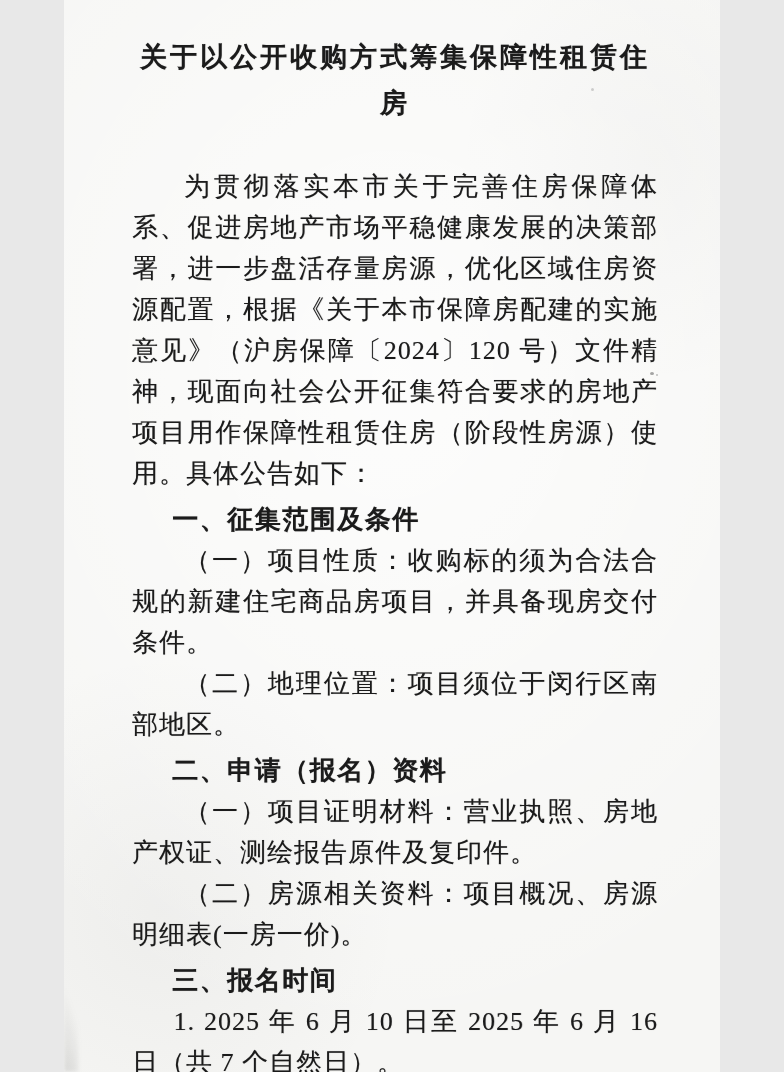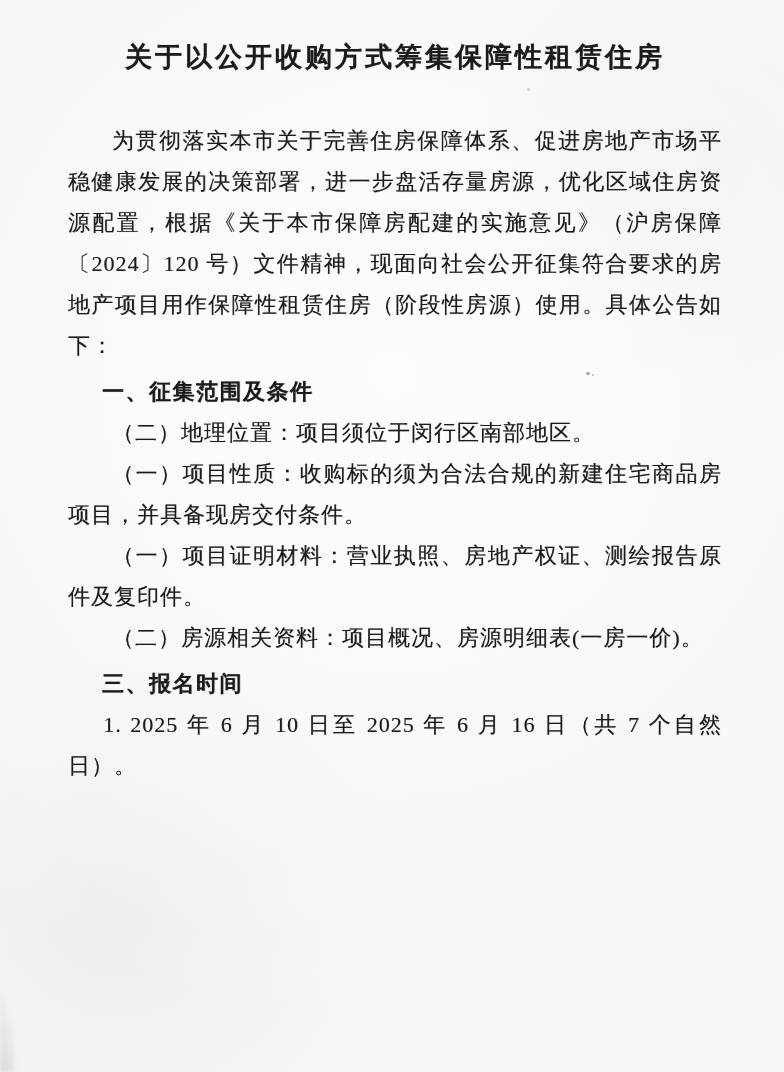--- a/index.html
+++ b/index.html
@@ -2,21 +2,21 @@
 <html><head>
 <meta charset="utf-8">
 <style>
   html, body {
     margin: 0;
     padding: 0;
     background: #e8e8e8;
   }
   .page {
     position: relative;
-    width: 784px;
+    width: 656px;
     height: 1072px;
     margin: 0 auto;
     box-sizing: border-box;
     padding: 34px 62px 0 68px;
     overflow: hidden;
     background:
       radial-gradient(120% 90% at 50% 35%, rgba(255,255,255,0.75), rgba(255,255,255,0) 70%),
       radial-gradient(60% 40% at 15% 85%, rgba(80,80,80,0.05), rgba(0,0,0,0) 60%),
       radial-gradient(50% 35% at 90% 15%, rgba(80,80,80,0.04), rgba(0,0,0,0) 60%),
       #f6f6f4;
@@ -30,21 +30,21 @@
   .doc-title {
     margin: 0 0 40px 0;
     text-align: center;
     font-size: 27px;
     line-height: 46px;
     font-weight: 700;
     letter-spacing: 3px;
   }
   .para {
     margin: 0;
-    font-size: 22px;
+    font-size: 26px;
     line-height: 41px;
     letter-spacing: 1px;
     text-align: justify;
     text-justify: inter-ideograph;
   }
   .para.indent {
     text-indent: 2em;
   }
   .para.indent-small {
     text-indent: 1.6em;
@@ -80,22 +80,23 @@
 <body>
 
 <div class="page">
 
   <h1 class="doc-title">
     <span>关于以公开收购方式筹集保障性租赁住房</span><br>
   </h1>
 
   <p class="para indent">为贯彻落实本市关于完善住房保障体系、促进房地产市场平稳健康发展的决策部署，进一步盘活存量房源，优化区域住房资源配置，根据《关于本市保障房配建的实施意见》（沪房保障〔2024〕120 号）文件精神，现面向社会公开征集符合要求的房地产项目用作保障性租赁住房（阶段性房源）使用。具体公告如下：</p>
   <p class="para heading">一、征集范围及条件</p>
+  <p class="para indent">（一）项目性质：收购标的须为合法合规的新建住宅商品房项目，并具备现房交付条件。</p>
   <p class="para indent">（二）地理位置：项目须位于闵行区南部地区。</p>
-  <p class="para indent">（一）项目性质：收购标的须为合法合规的新建住宅商品房项目，并具备现房交付条件。</p>
+  <p class="para heading">二、申请（报名）资料</p>
   <p class="para indent">（一）项目证明材料：营业执照、房地产权证、测绘报告原件及复印件。</p>
   <p class="para indent">（二）房源相关资料：项目概况、房源明细表(一房一价)。</p>
   <p class="para heading">三、报名时间</p>
   <p class="para indent-small">1. 2025 年 6 月 10 日至 2025 年 6 月 16 日（共 7 个自然日）。</p>
 
   <span class="speck s1"></span>
   <span class="speck s2"></span>
   <span class="speck s3"></span>
   <span class="edge-shade"></span>
 

